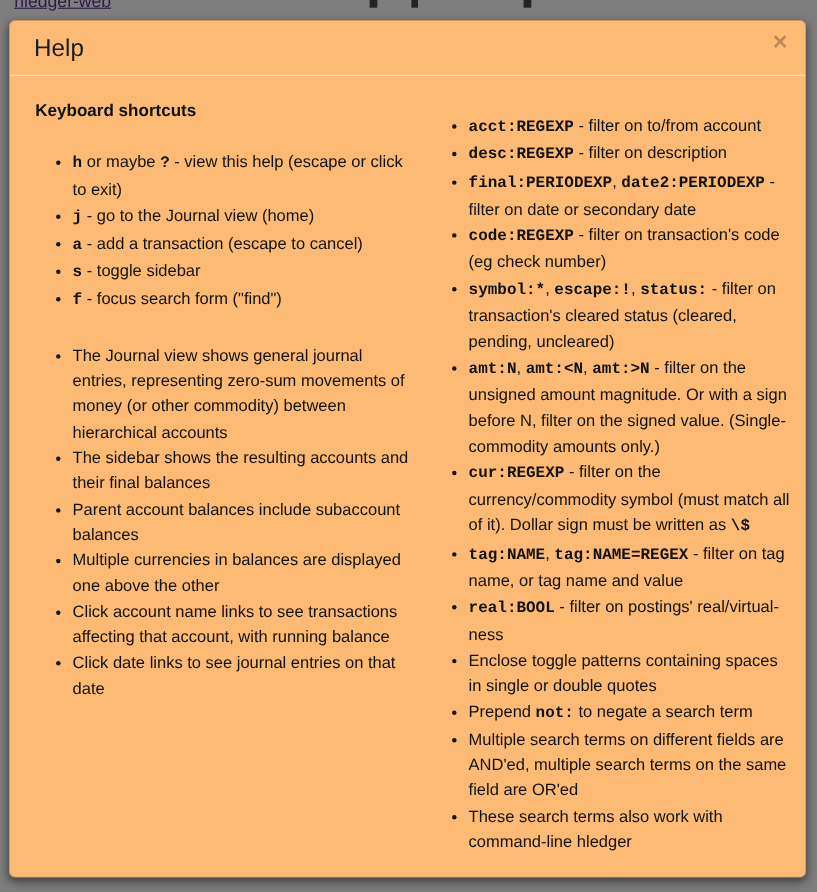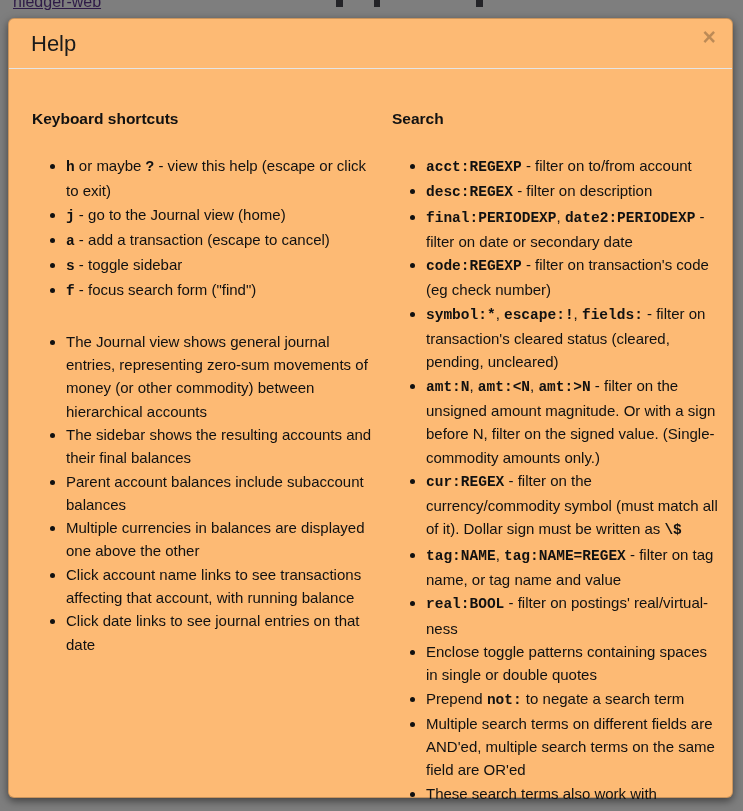--- a/index.html
+++ b/index.html
@@ -75,21 +75,21 @@
     display: flex;
     padding: 8px 14px 20px 23px;
   }
   .col { width: 50%; box-sizing: border-box; }
   .col.right { padding-left: 17px; }
 
   .section-heading {
     font-size: 15.5px;
     font-weight: bold;
     line-height: 19px;
-    margin-top: 32px;
+    margin-top: 14px;
     color: #111;
   }
   ul.help-list {
     margin: 26px 0 10px;
     padding-left: 34px;
     list-style: disc;
   }
   ul.help-list li {
     font-size: 15px;
     line-height: 23.3px;
@@ -130,29 +130,28 @@
         <ul class="help-list">
           <li>The Journal view shows general journal entries, representing zero-sum movements of money (or other commodity) between hierarchical accounts</li>
           <li>The sidebar shows the resulting accounts and their final balances</li>
           <li>Parent account balances include subaccount balances</li>
           <li>Multiple currencies in balances are displayed one above the other</li>
           <li>Click account name links to see transactions affecting that account, with running balance</li>
           <li>Click date links to see journal entries on that date</li>
         </ul>
       </div>
     <div class="col right" id="col-right">
-        <div class="section-heading">Search</div>
         <ul class="help-list">
           <li><code>acct:REGEXP</code> - filter on to/from account</li>
-          <li><code>desc:REGEX</code> - filter on description</li>
+          <li><code>desc:REGEXP</code> - filter on description</li>
           <li><code>final:PERIODEXP</code>, <code>date2:PERIODEXP</code> - filter on date or secondary date</li>
           <li><code>code:REGEXP</code> - filter on transaction's code (eg check number)</li>
-          <li><code>symbol:*</code>, <code>escape:!</code>, <code>fields:</code> - filter on transaction's cleared status (cleared, pending, uncleared)</li>
+          <li><code>symbol:*</code>, <code>escape:!</code>, <code>status:</code> - filter on transaction's cleared status (cleared, pending, uncleared)</li>
           <li><code>amt:N</code>, <code>amt:&lt;N</code>, <code>amt:&gt;N</code> - filter on the unsigned amount magnitude. Or with a sign before N, filter on the signed value. (Single-commodity amounts only.)</li>
-          <li><code>cur:REGEX</code> - filter on the currency/commodity symbol (must match all of it). Dollar sign must be written as <code>\$</code></li>
+          <li><code>cur:REGEXP</code> - filter on the currency/commodity symbol (must match all of it). Dollar sign must be written as <code>\$</code></li>
           <li><code>tag:NAME</code>, <code>tag:NAME=REGEX</code> - filter on tag name, or tag name and value</li>
           <li><code>real:BOOL</code> - filter on postings' real/virtual-ness</li>
           <li>Enclose toggle patterns containing spaces in single or double quotes</li>
           <li>Prepend <code>not:</code> to negate a search term</li>
           <li>Multiple search terms on different fields are AND'ed, multiple search terms on the same field are OR'ed</li>
           <li>These search terms also work with command-line hledger</li>
         </ul>
       </div>
   </div>
 </div>

